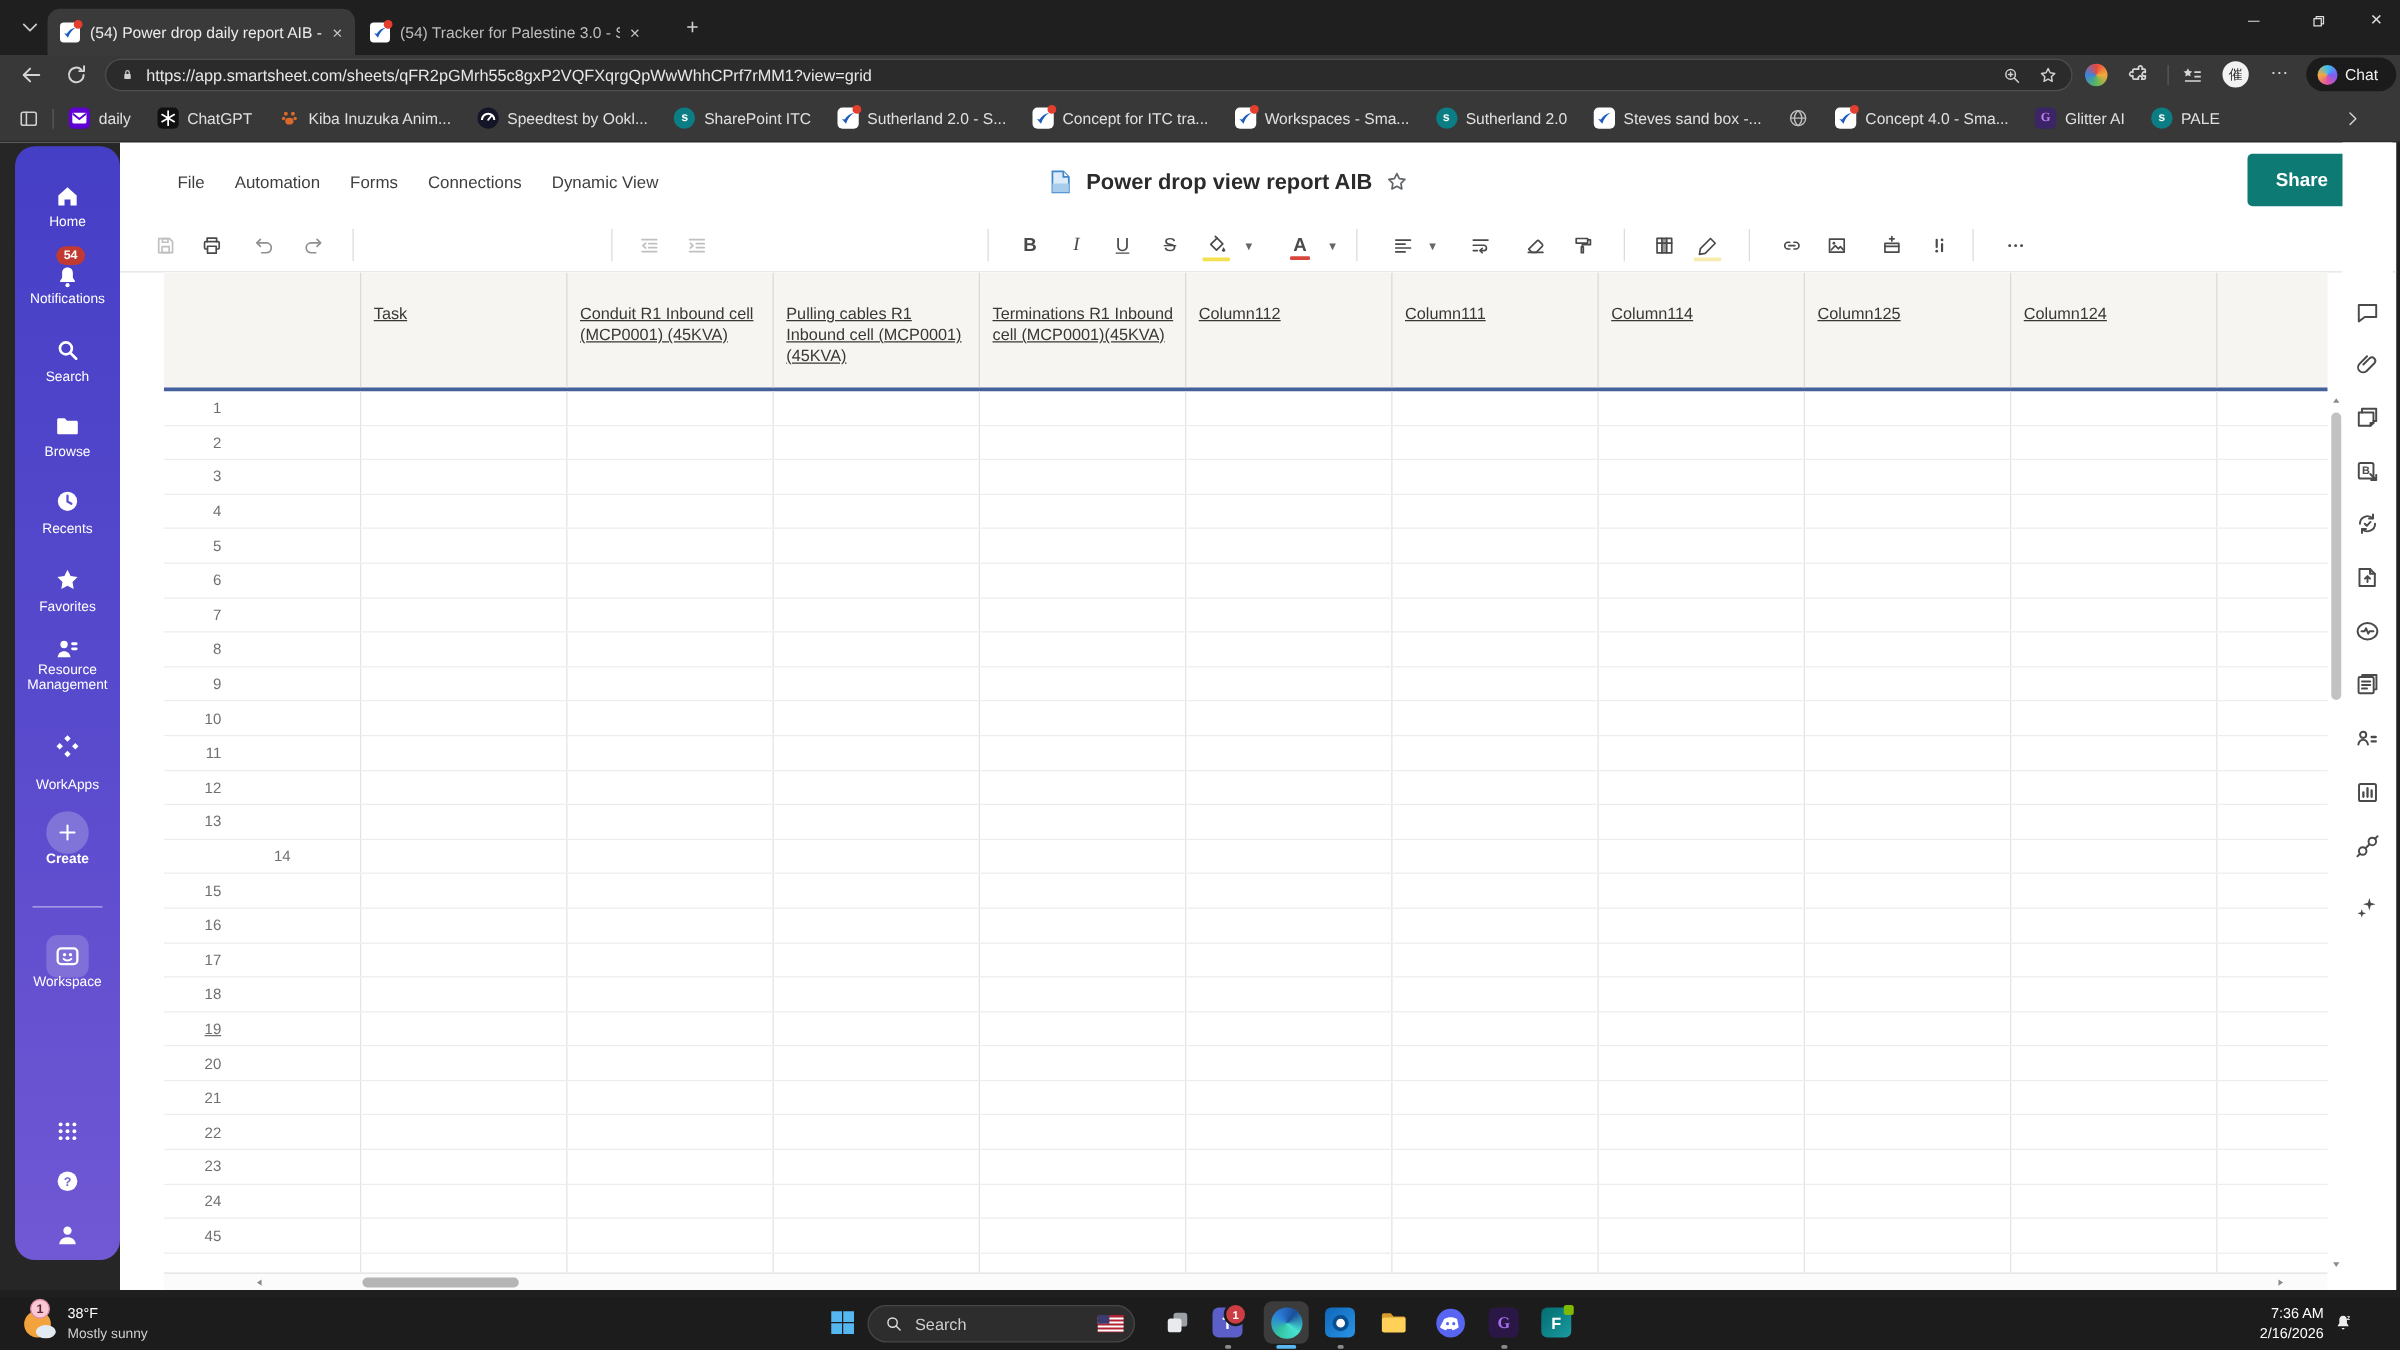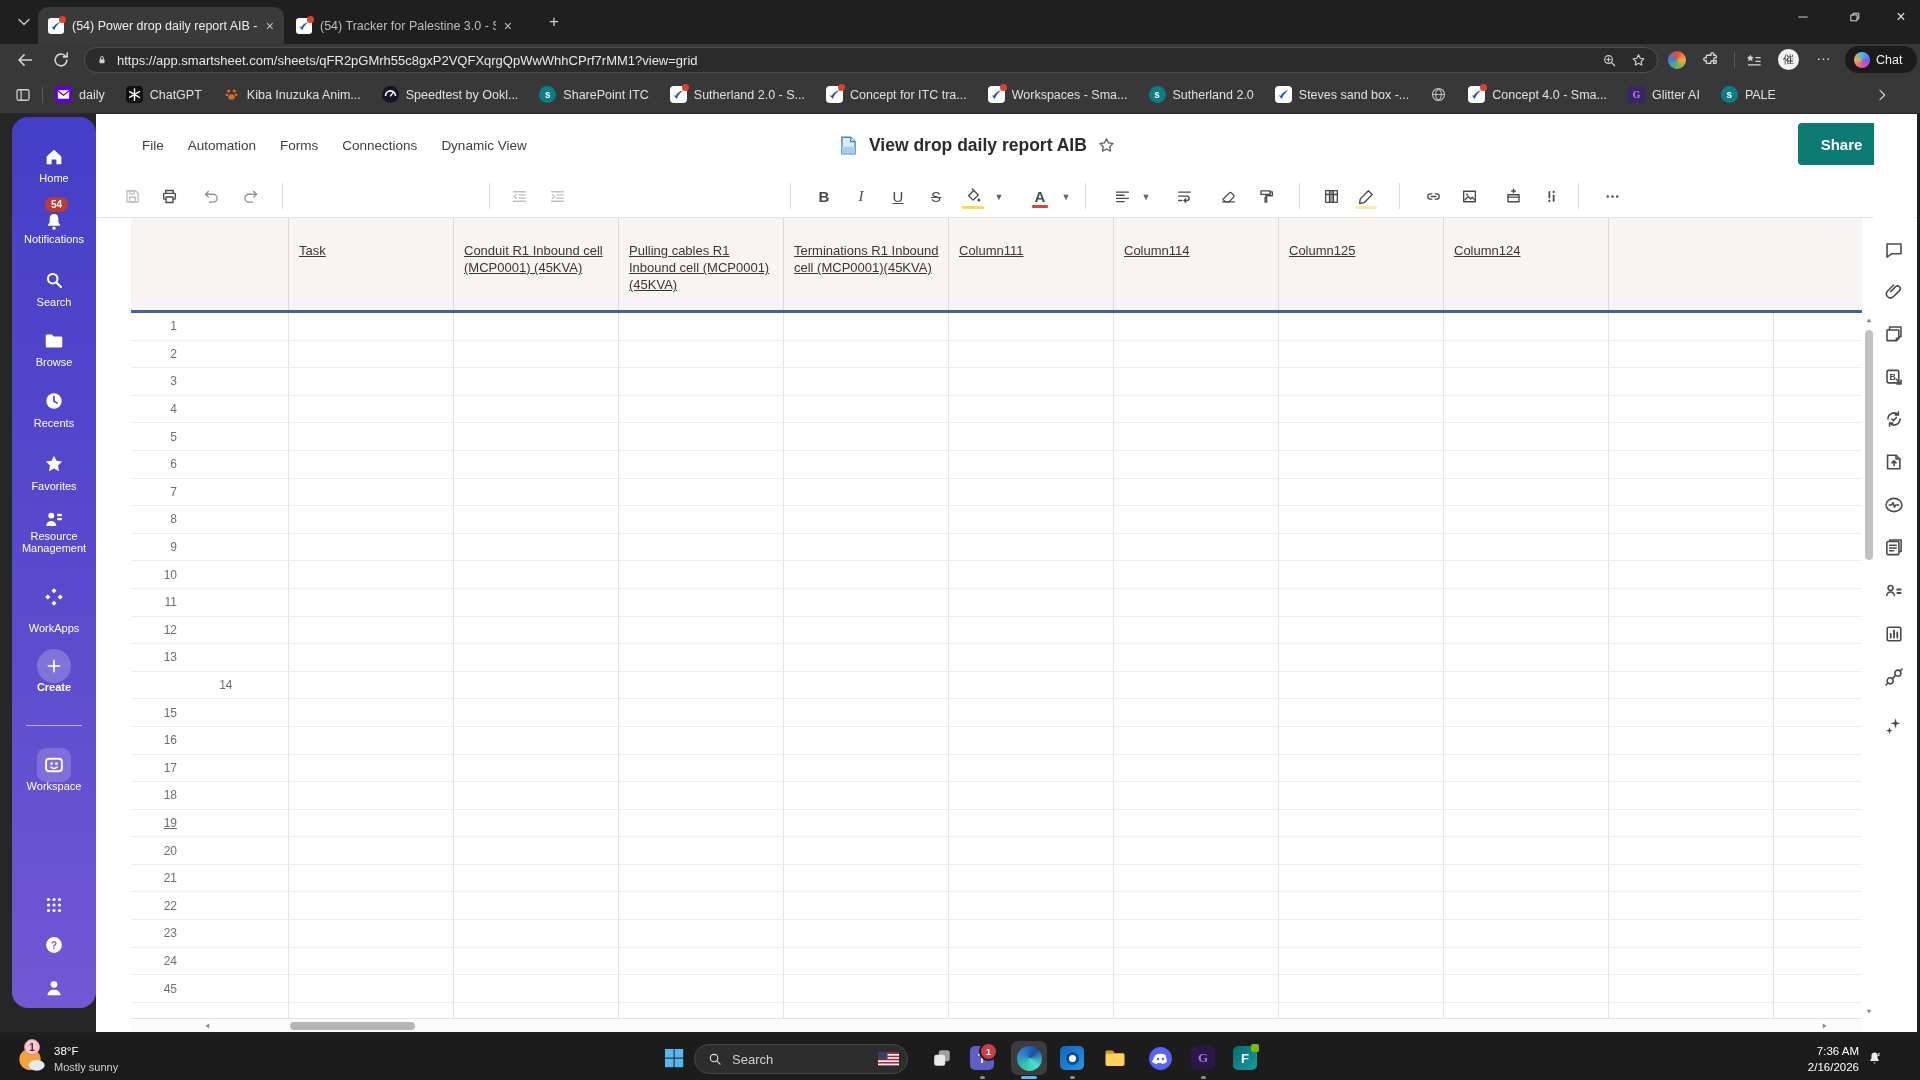--- a/index.html
+++ b/index.html
@@ -489,21 +489,21 @@
         </div>
 
       <div class="titlegrp">
         <span class="doc-ic" data-icon="docicon">
             <svg viewBox="0 0 24 24" xmlns="http://www.w3.org/2000/svg">
               <path d="M4.5 2.5h10l5 5v14h-15z" fill="#ddebf8" stroke="#3e87c9" stroke-width="1.6"></path>
               <path d="M14.5 2.5v5h5" fill="#fff" stroke="#3e87c9" stroke-width="1.6"></path>
               <path d="M4.5 13.5h15v8h-15z" fill="#a8cdec"></path>
             </svg>
           </span>
-        <span class="sheet-title">View drop daily report AIB</span>
+        <span class="sheet-title">Power drop view report AIB</span>
         <span class="fav-star" data-icon="staroutline">
             <svg viewBox="0 0 24 24" xmlns="http://www.w3.org/2000/svg">
               <path d="M12 3.6l2.5 5.1 5.6.8-4 4 .9 5.6-5-2.7-5 2.7.9-5.6-4-4 5.6-.8z" stroke="currentColor" fill="none" stroke-width="1.7" stroke-linecap="round" stroke-linejoin="round"></path>
             </svg>
           </span>
       </div>
 
       <div class="sharebtn">
         <span>Share</span>
         <span class="caret">▼</span>
@@ -723,20 +723,21 @@
           </span>
       </div>
 
       <div class="grid">
         <div class="ghead" id="ghead">
             <div class="ghc" style="width: 158px;"></div>
             <div class="ghc" style="width: 165px;">Task</div>
             <div class="ghc" style="width: 165px;">Conduit R1 Inbound cell (MCP0001) (45KVA)</div>
             <div class="ghc" style="width: 165px;">Pulling cables R1 Inbound cell (MCP0001)(45KVA)</div>
             <div class="ghc" style="width: 165px;">Terminations R1 Inbound cell (MCP0001)(45KVA)</div>
+            <div class="ghc" style="width: 165px;">Column112</div>
             <div class="ghc" style="width: 165px;">Column111</div>
             <div class="ghc" style="width: 165px;">Column114</div>
             <div class="ghc" style="width: 165px;">Column125</div>
             <div class="ghc" style="width: 165px;">Column124</div>
           </div>
         <div class="gbody" id="gbody">
             <div class="grow">
               <div class="gc rn" style="width: 158px;">
                 <i>1</i>
               </div>

